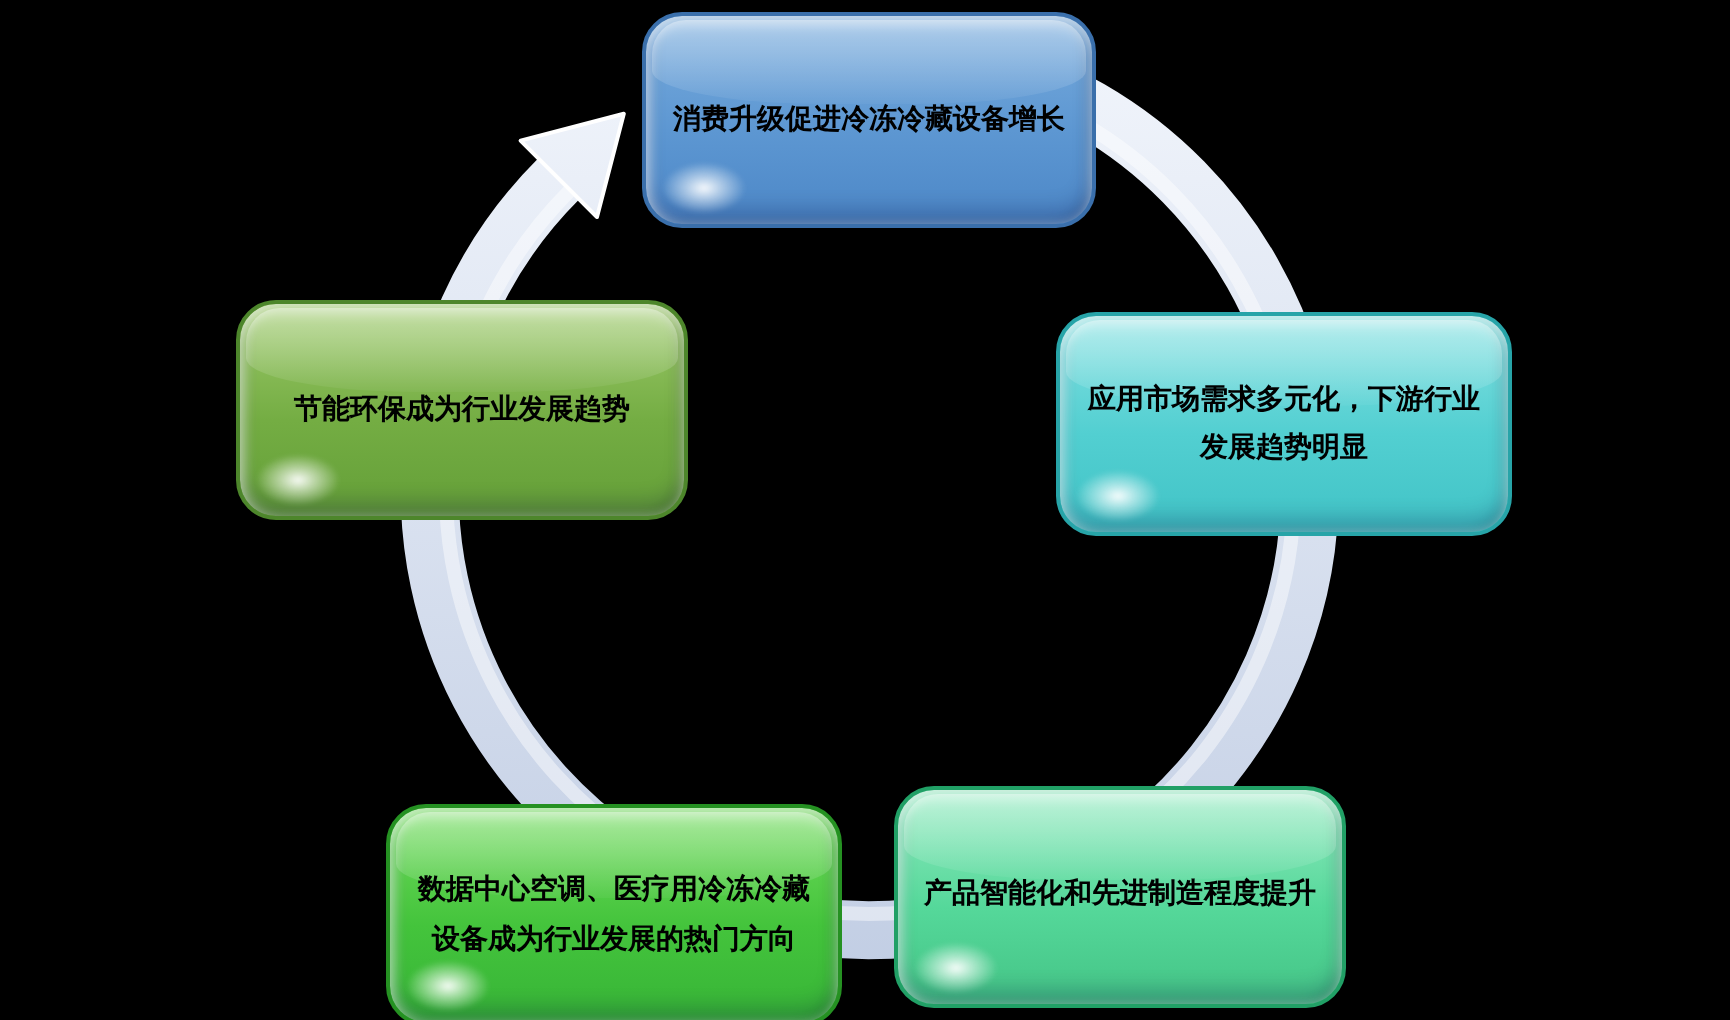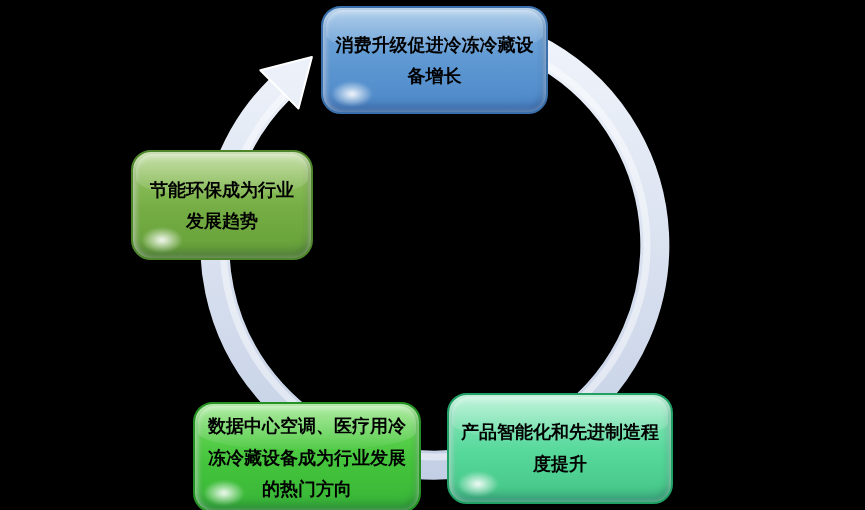--- a/index.html
+++ b/index.html
@@ -27,21 +27,21 @@
     box-sizing: border-box;
     border-radius: 20px;
     border: 2px solid var(--ce, #333);
     display: flex;
     align-items: center;
     justify-content: center;
     text-align: center;
     padding: 4px 10px;
     color: #000;
     font-weight: 700;
-    font-size: 18px;
+    font-size: 14px;
     line-height: 1.75;
     background: linear-gradient(180deg, var(--cl) 0%, var(--cm) 55%, var(--cd) 100%);
     box-shadow:
       inset 0 4px 7px rgba(255,255,255,0.55),
       inset 3px 0 6px rgba(255,255,255,0.28),
       inset -3px 0 6px rgba(0,0,0,0.10),
       inset 0 -7px 10px rgba(0,0,60,0.22);
   }
   
   .node::before {
@@ -63,21 +63,21 @@
     background: radial-gradient(closest-side, rgba(255,255,255,0.95), rgba(255,255,255,0.55) 40%, rgba(255,255,255,0) 100%);
     filter: blur(1px);
     pointer-events: none;
   }
   .node .label {
     position: relative;
     z-index: 2;
   }
   .n-top          { left: 321px; top:   6px; width: 227px; height: 108px; }
   .n-right        { left: 528px; top: 156px; width: 228px; height: 112px; }
-  .n-left         { left: 131px; top: 150px; width: 182px; height: 110px; }
+  .n-left         { left: 118px; top: 150px; width: 226px; height: 110px; }
   .n-bottom-left  { left: 193px; top: 402px; width: 228px; height: 111px; }
   .n-bottom-right { left: 447px; top: 393px; width: 226px; height: 111px; font-family: Liberation Serif, serif; }
 </style>
 </head>
 <body style="background: rgb(0, 0, 0);">
 
 <div class="stage" style="background: rgb(0, 0, 0);">
 
   <svg class="ring-svg" viewBox="0 0 865 510" aria-hidden="true">
     <defs>
@@ -91,20 +91,23 @@
 
     <path id="glossArc" d="M 338.8 56.1 A 212 212 0 1 1 285.1 95.1" fill="none" stroke="rgba(255,255,255,0.45)" stroke-width="7"></path>
 
     <polygon id="arrowHead" points="260.3,70.3 311.9,56.9 298.5,108.5" fill="url(#ringGrad)" stroke="#ffffff" stroke-width="2" stroke-linejoin="round"></polygon>
   </svg>
 
   <div class="node n-top" style="--cl: #79acdd; --cm: #5d97d2; --cd: #4c87c7; --ce: #3a6fab;">
     <span class="label">消费升级促进冷冻冷藏设备增长</span>
   </div>
 
+  <div class="node n-right" style="--cl: #85e1e2; --cm: #52cfd1; --cd: #41c3c6; --ce: #27a4a8;">
+    <span class="label">应用市场需求多元化，下游行业发展趋势明显</span>
+  </div>
 
   <div class="node n-bottom-right" style="--cl: #92eac0; --cm: #55d89a; --cd: #44c486; --ce: #21a066;">
     <span class="label">产品智能化和先进制造程度提升</span>
   </div>
 
   <div class="node n-bottom-left" style="--cl: #72dc5e; --cm: #44c43c; --cd: #37b437; --ce: #259122;">
     <span class="label">数据中心空调、医疗用冷冻冷藏设备成为行业发展的热门方向</span>
   </div>
 
   <div class="node n-left" style="--cl: #9eca6c; --cm: #74ad43; --cd: #649f38; --ce: #4d862b;">

